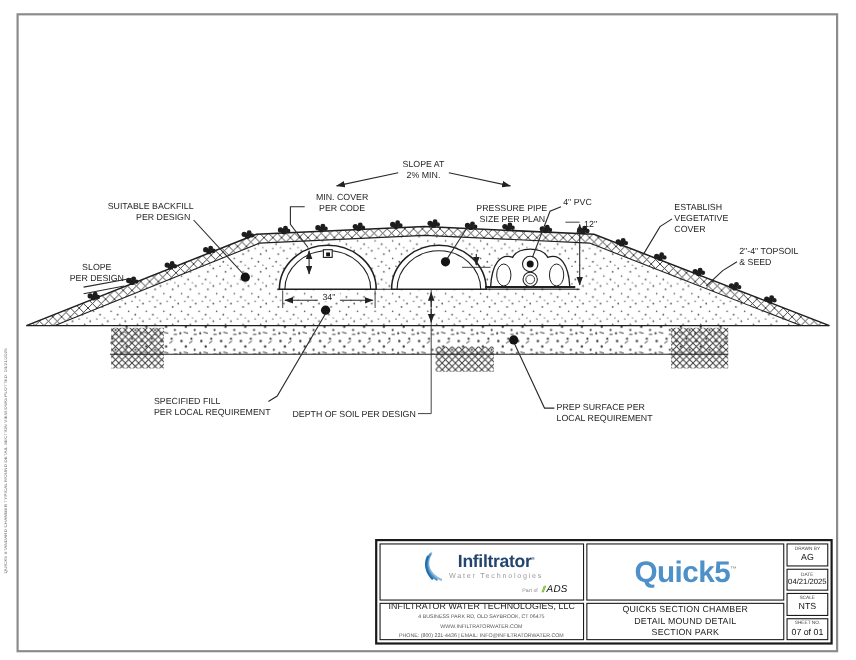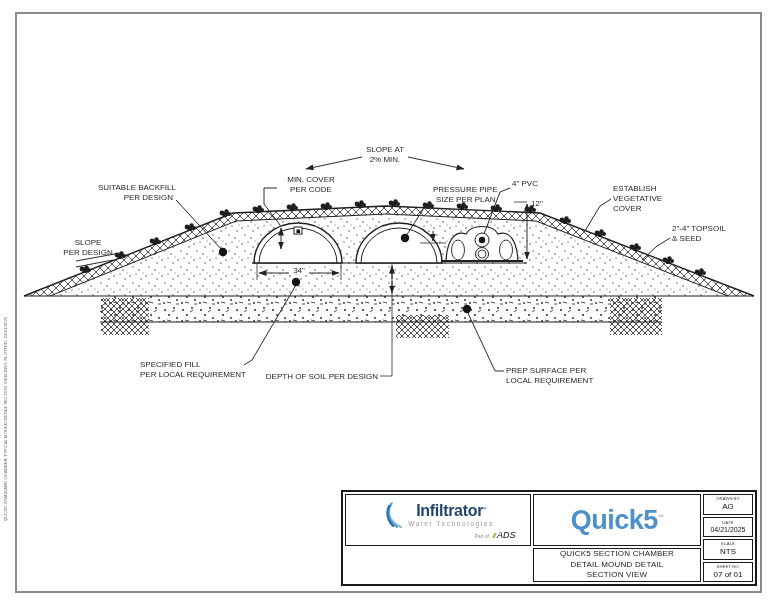--- a/index.html
+++ b/index.html
@@ -19,21 +19,21 @@
      transform:rotate(180deg) scale(.68);}
 
   
   .tb{position:absolute;left:341px;top:490px;width:416px;height:96px;border:2px solid #1a1a1a;
       background:#fff;box-sizing:border-box;display:flex;gap:2px;padding:2px}
   .col{display:flex;flex-direction:column;gap:2px;box-sizing:border-box}
   .cell{border:1px solid #1a1a1a;background:#fff;display:flex;flex-direction:column;
         align-items:center;justify-content:center;overflow:hidden;box-sizing:border-box;text-align:center}
   .c-left{width:186px}
   .c-mid{flex:1}
-  .c-right{width:50px}
+  .c-right{width:38px}
   .h-logo{height:52px;flex:none}
   .grow{flex:1}
 
   .logo-row{display:flex;align-items:center;gap:4px}
   .inf-name{font-size:16px;font-weight:800;color:#24456b;letter-spacing:-.3px;line-height:1}
   .inf-sup{font-size:4px;vertical-align:super;color:#24456b}
   .inf-sub{font-size:6.5px;color:#9a9a9a;letter-spacing:1.6px;margin-top:1px}
   .partof{display:flex;align-items:baseline;gap:2px;align-self:flex-end;margin:1px 14px 0 0}
   .partof .po{font-size:6px;color:#8a8a8a;transform:scale(.8)}
   .partof .sl{font-size:8px;font-weight:800;font-style:italic;color:#76b82a;letter-spacing:-1px}
@@ -255,30 +255,36 @@
           <div class="inf-name"><span>Infiltrator</span><span class="inf-sup">®</span></div>
           <div class="inf-sub">Water Technologies</div>
         </div>
       </div>
       <div class="partof">
         <span class="po">Part of</span>
         <span class="sl">//</span>
         <span class="ads">ADS</span>
       </div>
     </div>
+    <div class="cell grow">
+      <div class="co-name">INFILTRATOR WATER TECHNOLOGIES, LLC</div>
+      <div class="co-sm">4 BUSINESS PARK RD, OLD SAYBROOK, CT 06475</div>
+      <div class="co-sm">WWW.INFILTRATORWATER.COM</div>
+      <div class="co-sm">PHONE: (800) 221-4436 | EMAIL: INFO@INFILTRATORWATER.COM</div>
+    </div>
   </div>
 
   <div class="col c-mid">
     <div class="cell h-logo">
       <div class="q5"><span>Quick5</span><sup>™</sup></div>
     </div>
     <div class="cell grow">
       <div class="dt-line">QUICK5 SECTION CHAMBER</div>
       <div class="dt-line">DETAIL MOUND DETAIL</div>
-      <div class="dt-line">SECTION VIEW</div>
+      <div class="dt-line">SECTION PARK</div>
     </div>
   </div>
 
   <div class="col c-right">
     <div class="cell grow">
       <div class="fld-label">DRAWN BY</div>
       <div class="fld-value">AG</div>
     </div>
     <div class="cell grow">
       <div class="fld-label">DATE</div>

